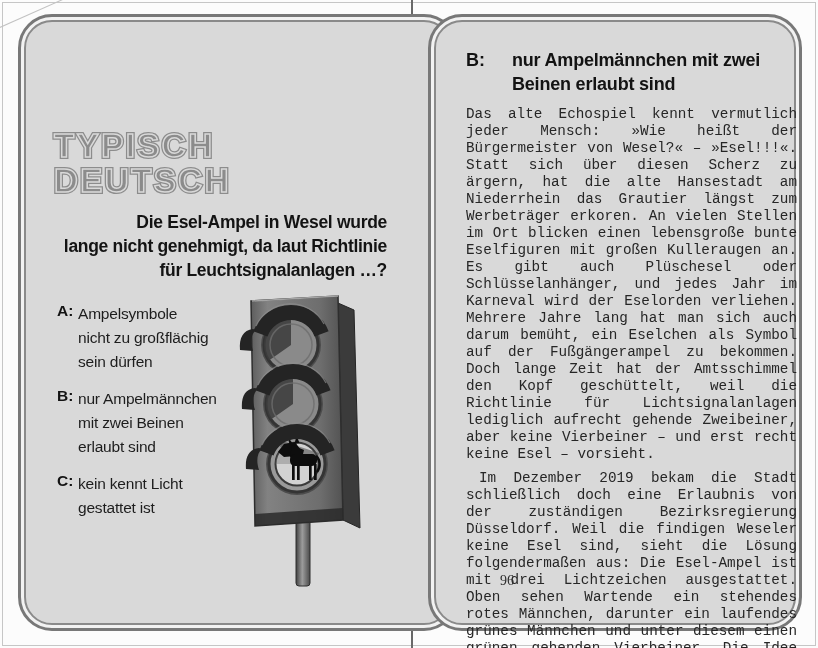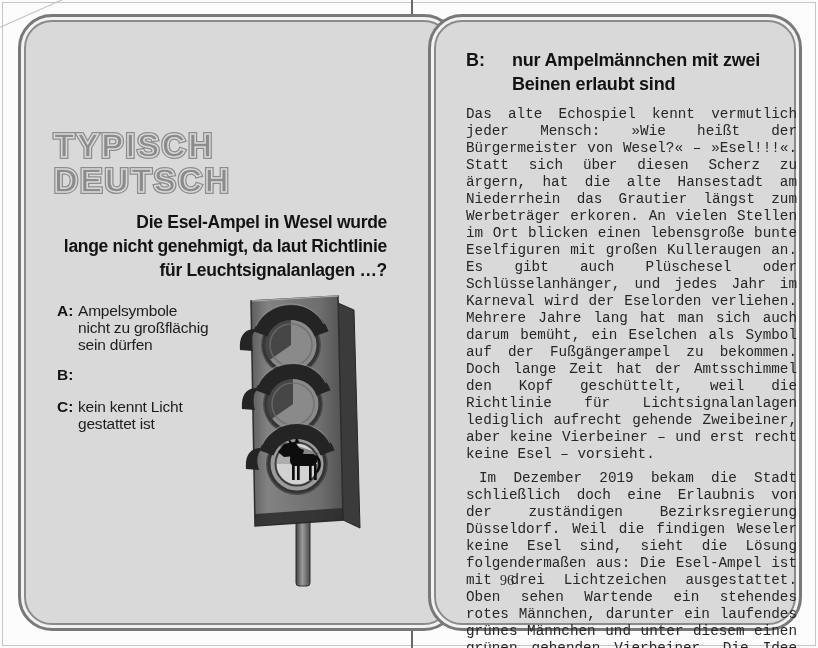--- a/index.html
+++ b/index.html
@@ -64,21 +64,21 @@
   .options{
     position:absolute;left:31px;top:280px;margin:0;padding:0;
     list-style:none;width:180px;
   }
   .options li{display:flex;margin-bottom:13px;}
   .opt-label{
     font-weight:700;width:21px;flex:0 0 21px;
     font-size:15.5px;line-height:18.5px;color:#131313;
   }
   .opt-text{
-    font-size:15.5px;line-height:17px;letter-spacing:-0.2px;
+    font-size:15.5px;line-height:24px;letter-spacing:-0.2px;
     color:#1d1d1d;white-space:pre-line;
   }
   .ampel{position:absolute;left:200px;top:258px;}
 
   
   .answer{
     position:absolute;left:30px;top:26px;margin:0;display:flex;
     font-size:18px;font-weight:700;line-height:24px;color:#131313;
   }
   .ans-label{flex:0 0 26px;}
@@ -127,20 +127,23 @@
 
       <ul class="options">
         <li>
           <span class="opt-label">A:</span>
           <span class="opt-text">Ampelsymbole
 nicht zu großflächig
 sein dürfen</span>
         </li>
         <li>
           <span class="opt-label">B:</span>
+          <span class="opt-text">nur Ampelmännchen
+mit zwei Beinen
+erlaubt sind</span>
         </li>
         <li>
           <span class="opt-label">C:</span>
           <span class="opt-text">kein kennt Licht
 gestattet ist</span>
         </li>
       </ul>
 
       <svg class="ampel" width="145" height="310" viewBox="0 0 145 310">
         <defs>

